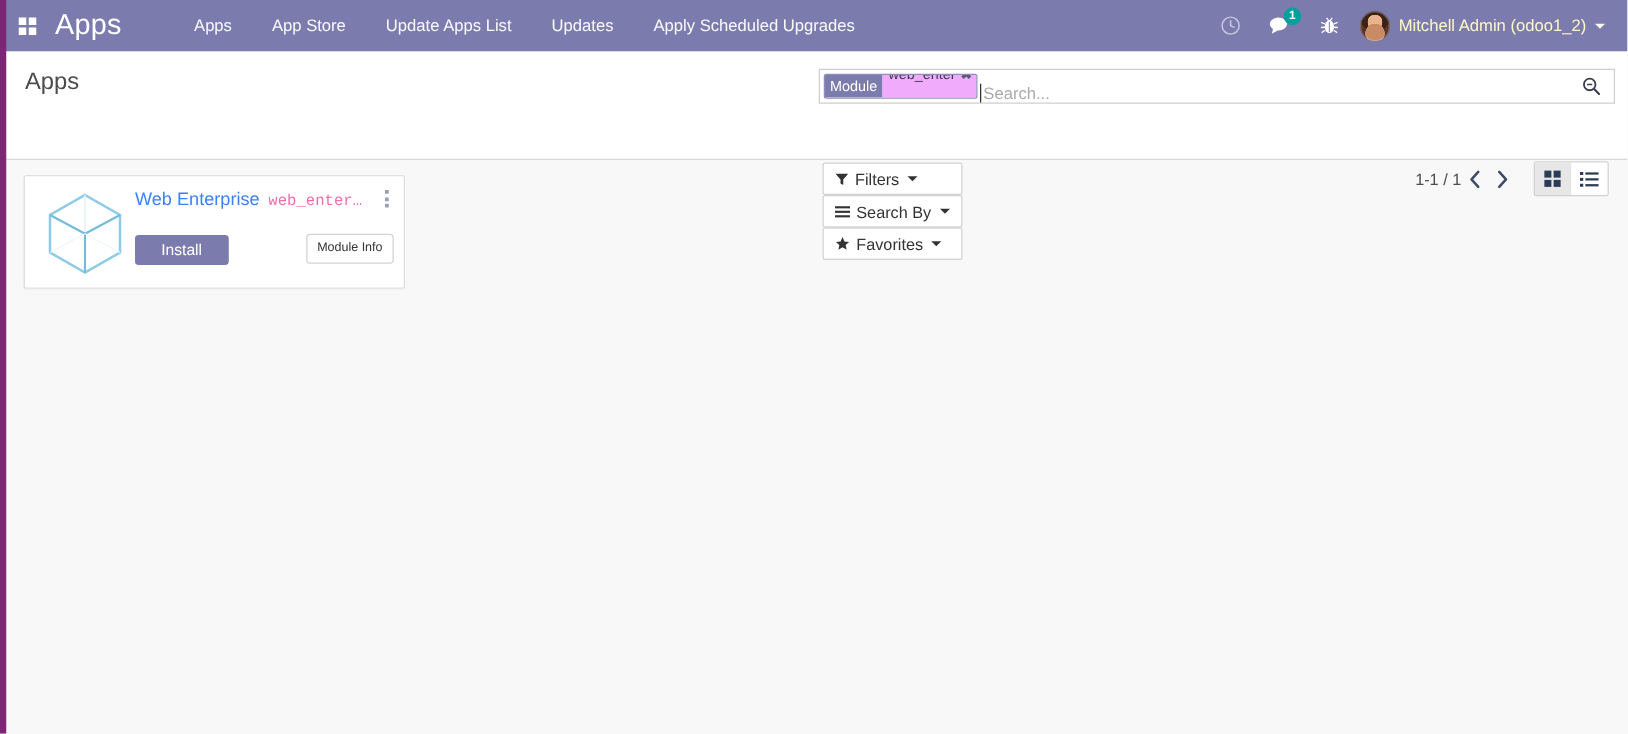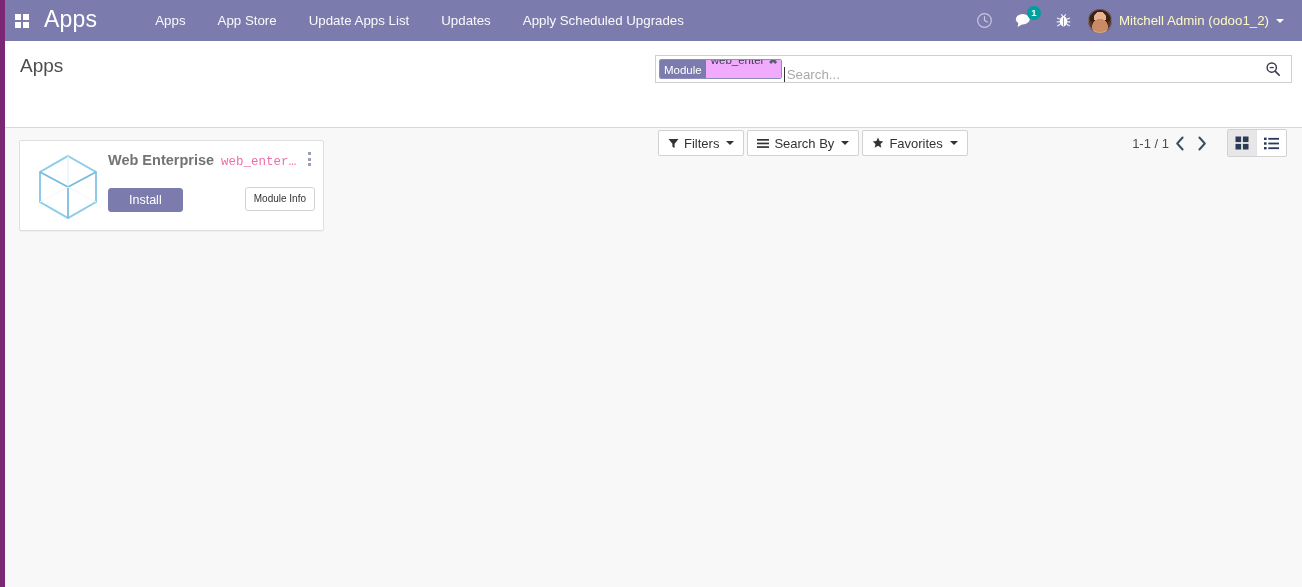--- a/index.html
+++ b/index.html
@@ -216,20 +216,21 @@
     cursor: pointer;
     display: flex; align-items: center;
     color: #4c4c5c;
   }
 
   
   .cp-buttons {
     position: absolute;
     left: 653px; top: 89px;
     display: flex;
+    flex-direction: column;
   }
   .cp-btn {
     height: 26px;
     background: #ffffff;
     border: 1px solid #d2d2d4;
     font-size: 13px;
     color: #333333;
     display: flex;
     align-items: center;
     padding: 0 9px;
@@ -307,24 +308,23 @@
     position: absolute;
     left: 88px; top: 11px;
     right: 26px;
     display: flex;
     align-items: baseline;
     white-space: nowrap;
     overflow: hidden;
   }
   .card-title {
     font-size: 14.5px;
-    color: #737373;
+    color: #3b82f6;
     margin-right: 7px;
     flex: 0 0 auto;
-    font-weight: bold;
   }
   .card-techname {
     font-family: "Liberation Mono", "DejaVu Sans Mono", monospace;
     font-size: 12.5px;
     color: #f06eaa;
     overflow: hidden;
     text-overflow: ellipsis;
   }
   .kebab {
     position: absolute;

